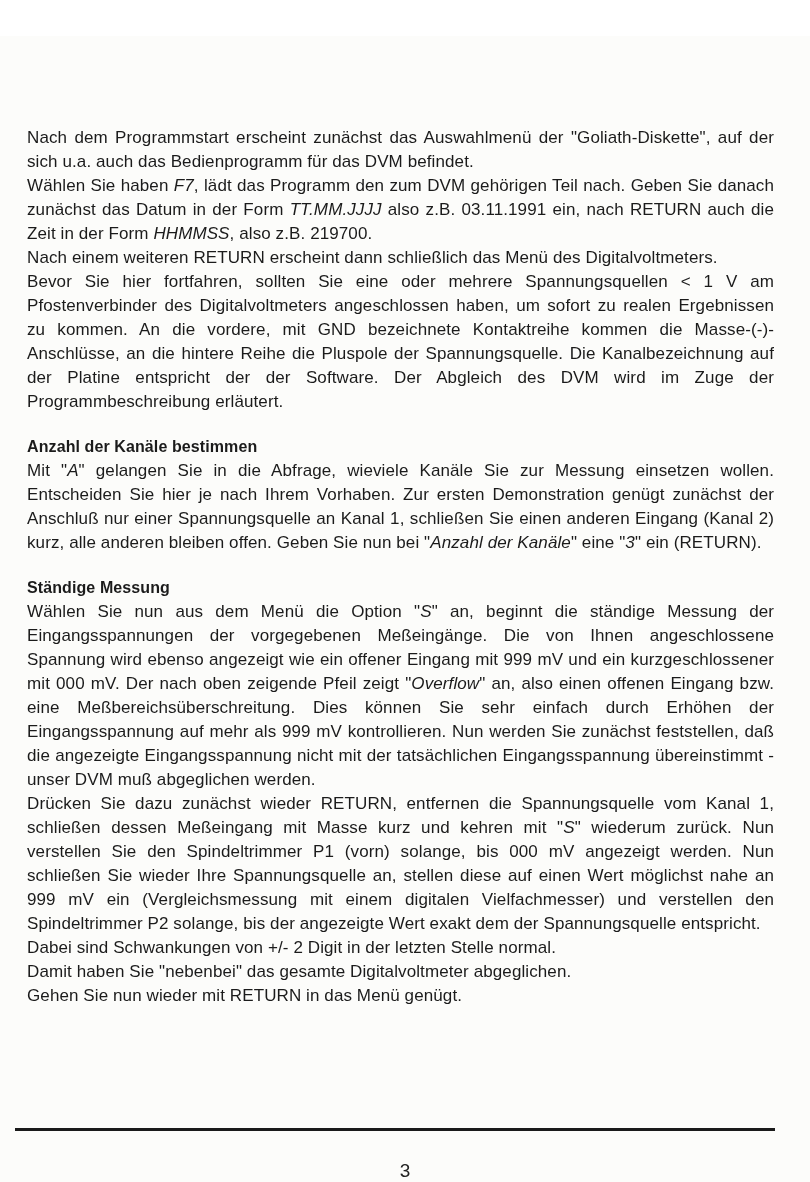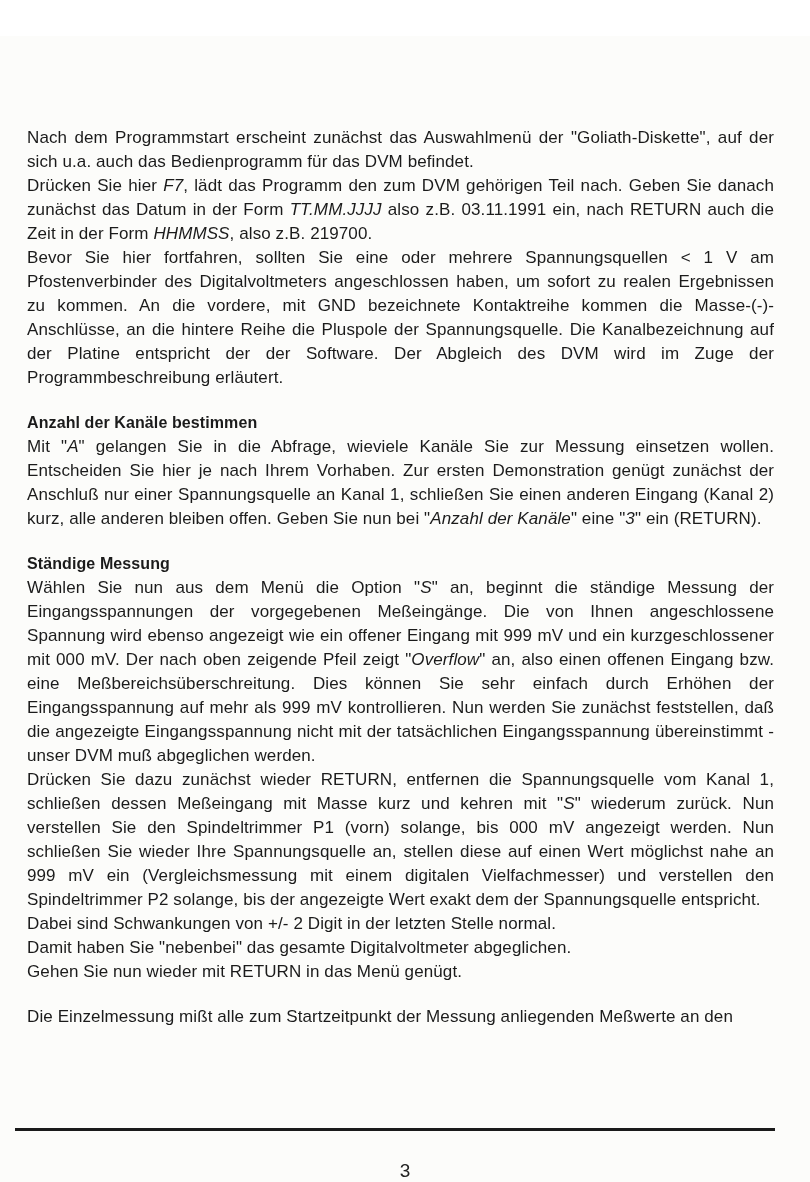--- a/index.html
+++ b/index.html
@@ -63,40 +63,40 @@
 </style>
 </head>
 <body>
 
 <div class="page">
 
   <main class="content">
 
     <section>
       <p class="para"><span>Nach dem Programmstart erscheint zunächst das Auswahlmenü der "Goliath-Diskette", auf der sich u.a. auch das Bedienprogramm für das DVM befindet.</span></p>
-      <p class="para"><span>Drücken Sie hier </span><em>F7</em><span>, lädt das Programm den zum DVM gehörigen Teil nach. Geben Sie danach zunächst das Datum in der Form </span><em>TT.MM.JJJJ</em><span> also z.B. 03.11.1991 ein, nach RETURN auch die Zeit in der Form </span><em>HHMMSS</em><span>, also z.B. 219700.</span></p>
+      <p class="para"><span>Wählen Sie haben </span><em>F7</em><span>, lädt das Programm den zum DVM gehörigen Teil nach. Geben Sie danach zunächst das Datum in der Form </span><em>TT.MM.JJJJ</em><span> also z.B. 03.11.1991 ein, nach RETURN auch die Zeit in der Form </span><em>HHMMSS</em><span>, also z.B. 219700.</span></p>
+      <p class="para"><span>Nach einem weiteren RETURN erscheint dann schließlich das Menü des Digitalvoltmeters.</span></p>
       <p class="para"><span>Bevor Sie hier fortfahren, sollten Sie eine oder mehrere Spannungsquellen &lt; 1 V am Pfostenverbinder des Digitalvoltmeters angeschlossen haben, um sofort zu realen Ergebnissen zu kommen. An die vordere, mit GND bezeichnete Kontaktreihe kommen die Masse-(-)-Anschlüsse, an die hintere Reihe die Pluspole der Spannungsquelle. Die Kanalbezeichnung auf der Platine entspricht der der Software. Der Abgleich des DVM wird im Zuge der Programmbeschreibung erläutert.</span></p>
     </section>
 
     <section class="sect">
       <h2 class="heading">Anzahl der Kanäle bestimmen</h2>
       <p class="para"><span>Mit "</span><em>A</em><span>" gelangen Sie in die Abfrage, wieviele Kanäle Sie zur Messung einsetzen wollen. Entscheiden Sie hier je nach Ihrem Vorhaben. Zur ersten Demonstration genügt zunächst der Anschluß nur einer Spannungsquelle an Kanal 1, schließen Sie einen anderen Eingang (Kanal 2) kurz, alle anderen bleiben offen. Geben Sie nun bei "</span><em>Anzahl der Kanäle</em><span>" eine "</span><em>3</em><span>" ein (RETURN).</span></p>
     </section>
 
     <section class="sect">
       <h2 class="heading">Ständige Messung</h2>
       <p class="para"><span>Wählen Sie nun aus dem Menü die Option "</span><em>S</em><span>" an, beginnt die ständige Messung der Eingangsspannungen der vorgegebenen Meßeingänge. Die von Ihnen angeschlossene Spannung wird ebenso angezeigt wie ein offener Eingang mit 999 mV und ein kurzgeschlossener mit 000 mV. Der nach oben zeigende Pfeil zeigt "</span><em>Overflow</em><span>" an, also einen offenen Eingang bzw. eine Meßbereichsüberschreitung. Dies können Sie sehr einfach durch Erhöhen der Eingangsspannung auf mehr als 999 mV kontrollieren. Nun werden Sie zunächst feststellen, daß die angezeigte Eingangsspannung nicht mit der tatsächlichen Eingangsspannung übereinstimmt - unser DVM muß abgeglichen werden.</span></p>
       <p class="para"><span>Drücken Sie dazu zunächst wieder RETURN, entfernen die Spannungsquelle vom Kanal 1, schließen dessen Meßeingang mit Masse kurz und kehren mit "</span><em>S</em><span>" wiederum zurück. Nun verstellen Sie den Spindeltrimmer P1 (vorn) solange, bis 000 mV angezeigt werden. Nun schließen Sie wieder Ihre Spannungsquelle an, stellen diese auf einen Wert möglichst nahe an 999 mV ein (Vergleichsmessung mit einem digitalen Vielfachmesser) und verstellen den Spindeltrimmer P2 solange, bis der angezeigte Wert exakt dem der Spannungsquelle entspricht.</span></p>
       <p class="para"><span>Dabei sind Schwankungen von +/- 2 Digit in der letzten Stelle normal.</span></p>
       <p class="para"><span>Damit haben Sie "nebenbei" das gesamte Digitalvoltmeter abgeglichen.</span></p>
       <p class="para"><span>Gehen Sie nun wieder mit RETURN in das Menü genügt.</span></p>
     </section>
 
     <section class="sect">
-      <p class="para"><span>Die Einzelmessung mißt alle zum Startzeitpunkt der Messung anliegenden Meßwerte an den</span></p>
     </section>
 
   </main>
 
   <footer>
     <hr class="footer-rule">
     <div class="pagenum">3</div>
   </footer>
 
 </div>

